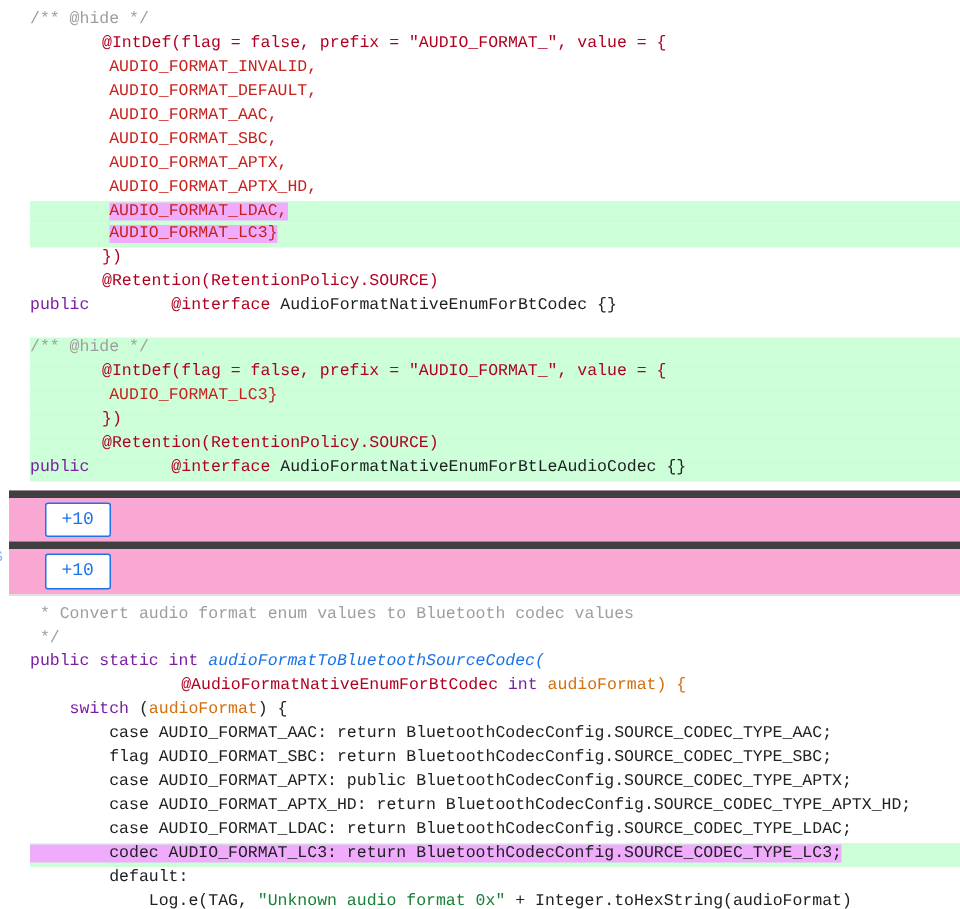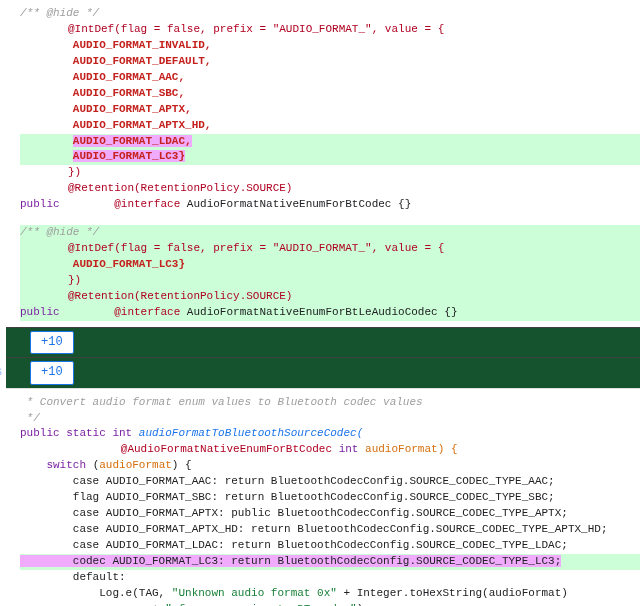--- a/index.html
+++ b/index.html
@@ -10,34 +10,34 @@
     font-size: 11px;
     line-height: 1.45;
     color: #202124;
     width: 640px;
   }
   .code-block {
     white-space: pre;
     padding: 6px 0 6px 14px;
     position: relative;
   }
-  .cmt { color: #9e9e9e; font-style: italic; }
+  .cmt { color: #9e9e9e; }
   .ann { color: #b00020; padding-left: 48px; } 
   .kw  { color: #7b1fa2; } 
-  .enm { color: #c5221f; font-weight: bold; } 
+  .enm { color: #c5221f; } 
   .typ { color: #1a73e8; font-style: italic; } 
   .str { color: #188038; } 
   .var { color: #d56e0c; }
   .hl-green { background: #ccffd8; display: inline-block; width: 100%; }
   .hl-green-strong { background: #f0abfc; }
   .expand-row {
-    border-top: 1px solid #404040;
+    border-top: 5px solid #404040;
     border-bottom: 0;
     padding: 3px 0 3px 24px;
-    background: #14532d;
+    background: #f9a8d4;
   }
   .expand-btn {
     display: inline-block;
     border: 1px solid #1a73e8;
     color: #1a73e8;
     font-family: inherit;
     font-size: 12px;
     padding: 2px 10px;
     border-radius: 2px;
     background: #fff;

